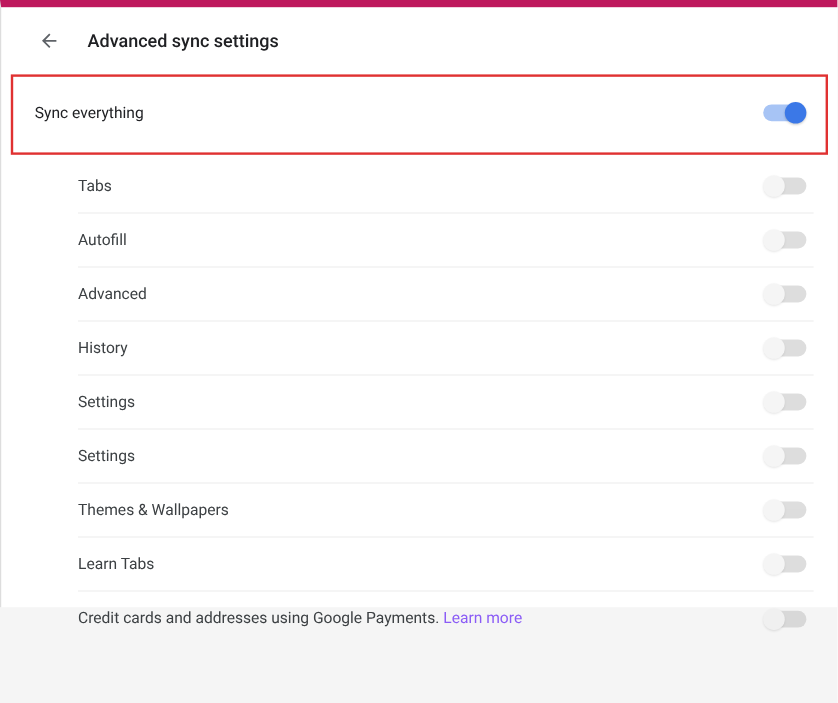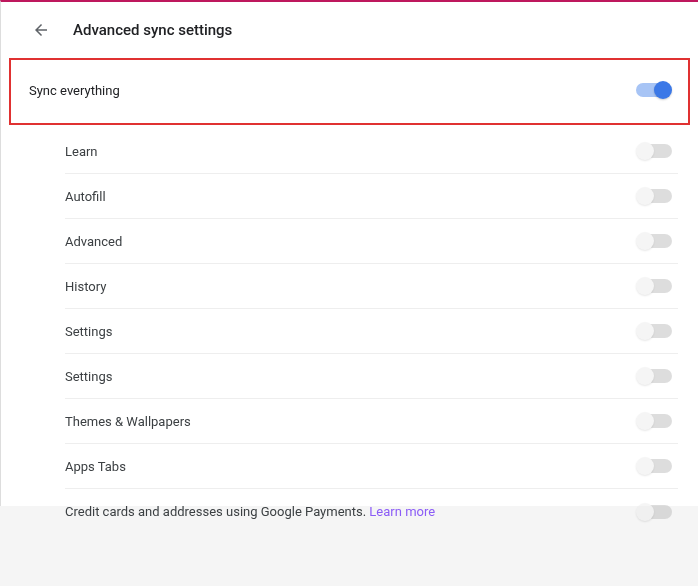--- a/index.html
+++ b/index.html
@@ -11,21 +11,21 @@
       font-family: 'Segoe UI', Roboto, Arial, sans-serif;
       background: #f5f5f5;
       width: 698px;
       height: 586px;
       overflow: hidden;
     }
     .page {
       width: 698px;
       height: 506px;
       background: #fff;
-      border-top: 2px solid #be185d;
+      border-top: 6px solid #be185d;
       border-left: 1px solid #ddd;
       position: relative;
     }
     .header {
       display: flex;
       align-items: center;
       padding: 18px 20px 18px 30px;
     }
     .back-arrow {
       width: 20px;
@@ -146,21 +146,21 @@
       <div class="toggle on">
         <div class="track"></div>
         <div class="thumb"></div>
       </div>
     </div>
   </div>
 
   <div class="content" id="items-container">
 
   <div class="row">
-        <div class="row-label">Learn</div>
+        <div class="row-label">Tabs</div>
         <div class="toggle off disabled">
           <div class="track"></div>
           <div class="thumb"></div>
         </div>
       </div>
       <div class="row">
         <div class="row-label">Autofill</div>
         <div class="toggle off disabled">
           <div class="track"></div>
           <div class="thumb"></div>
@@ -195,21 +195,21 @@
         </div>
       </div>
       <div class="row">
         <div class="row-label">Themes &amp; Wallpapers</div>
         <div class="toggle off disabled">
           <div class="track"></div>
           <div class="thumb"></div>
         </div>
       </div>
       <div class="row">
-        <div class="row-label">Apps Tabs</div>
+        <div class="row-label">Learn Tabs</div>
         <div class="toggle off disabled">
           <div class="track"></div>
           <div class="thumb"></div>
         </div>
       </div>
       <div class="row">
         <div class="row-label"><span>Credit cards and addresses using Google Payments. </span><span class="link">Learn more</span></div>
         <div class="toggle off disabled">
           <div class="track"></div>
           <div class="thumb"></div>

